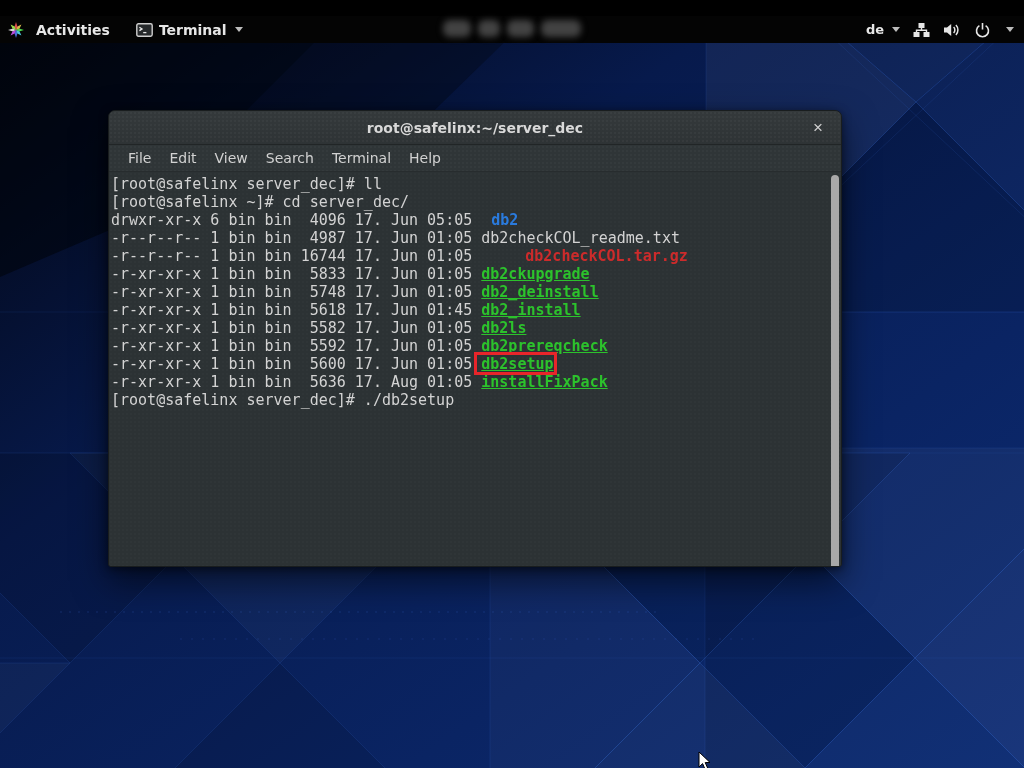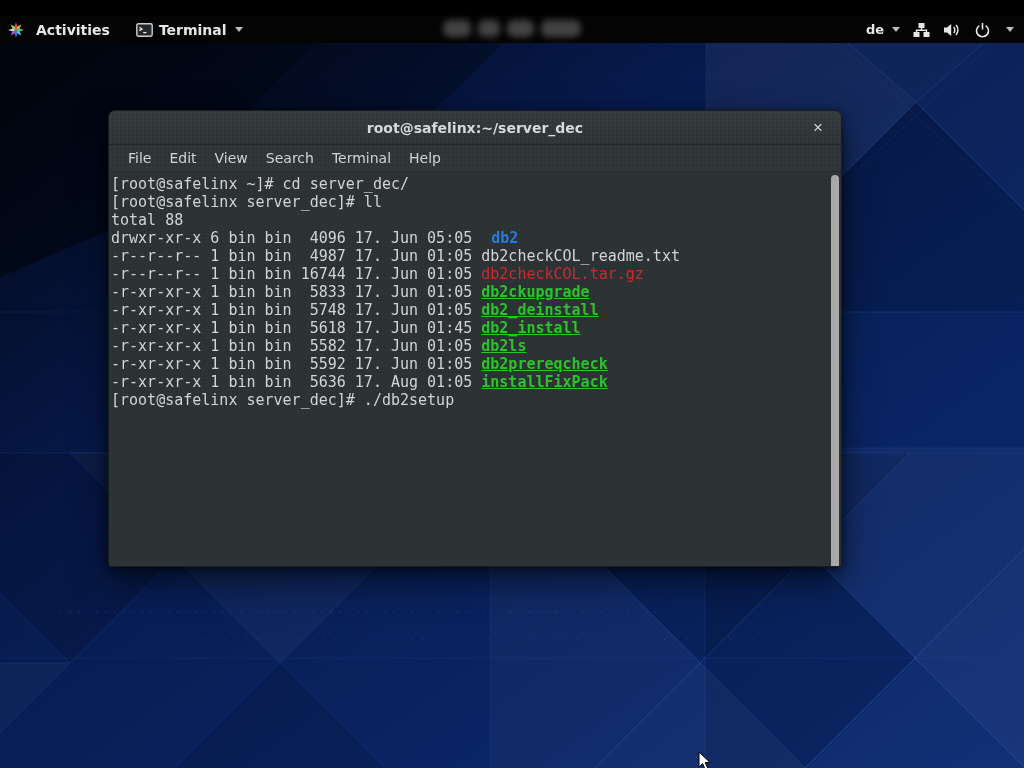--- a/index.html
+++ b/index.html
@@ -45,21 +45,21 @@
 
   .term { position:relative; height:434px; padding:3px 2px;
     background:#2c3234;
     background-image:radial-gradient(rgba(255,255,255,.016) 1px, transparent 1px);
     background-size:4px 4px;
     font-family:"DejaVu Sans Mono", monospace; font-size:15px; line-height:18px;
     color:var(--c-fg,#d3d3d3); cursor:text; }
   .term-line { white-space:pre; height:18px; }
   .c-fg { color:var(--c-fg,#d3d3d3); }
   .c-dir { color:var(--c-dir,#2a7bde); font-weight:700;margin-left:10px; }
-  .c-archive { color:var(--c-archive,#cc2b2b); font-weight:400; }
+  .c-archive { color:var(--c-archive,#cc2b2b); font-weight:700;margin-left:44px; }
   .c-exec { color:var(--c-exec,#2cc22c); font-weight:700;text-decoration:underline; }
   .hl { position:relative; }
   .hl::after { content:""; position:absolute; left:-7px; right:-3px; top:-3px; bottom:-2px;
     border:3px solid var(--c-hl,#e8252a); pointer-events:none; }
 
   .scrollbar { position:absolute; right:2px; top:3px; bottom:4px; width:8px;
     background:#a9a9a9; border-radius:4px; cursor:default; }
 
   
   .mouse-cursor { position:absolute; left:698px; top:751px; z-index:50; pointer-events:none; }
@@ -187,31 +187,31 @@
   <div class="menubar">
       <span class="menu-item">File</span>
       <span class="menu-item">Edit</span>
       <span class="menu-item">View</span>
       <span class="menu-item">Search</span>
       <span class="menu-item">Terminal</span>
       <span class="menu-item">Help</span>
     </div>
   <div class="term">
     <div id="term-lines">
+        <div class="term-line"><span class="c-fg">[root@safelinx server_dec]# ll</span></div>
         <div class="term-line"><span class="c-fg">[root@safelinx ~]# cd server_dec/</span></div>
-        <div class="term-line"><span class="c-fg">[root@safelinx server_dec]# ll</span></div>
-        <div class="term-line"><span class="c-fg">total 88</span></div>
         <div class="term-line"><span class="c-fg">drwxr-xr-x 6 bin bin  4096 17. Jun 05:05 </span><span class="c-dir">db2</span></div>
         <div class="term-line"><span class="c-fg">-r--r--r-- 1 bin bin  4987 17. Jun 01:05 </span><span class="c-fg">db2checkCOL_readme.txt</span></div>
         <div class="term-line"><span class="c-fg">-r--r--r-- 1 bin bin 16744 17. Jun 01:05 </span><span class="c-archive">db2checkCOL.tar.gz</span></div>
         <div class="term-line"><span class="c-fg">-r-xr-xr-x 1 bin bin  5833 17. Jun 01:05 </span><span class="c-exec">db2ckupgrade</span></div>
         <div class="term-line"><span class="c-fg">-r-xr-xr-x 1 bin bin  5748 17. Jun 01:05 </span><span class="c-exec">db2_deinstall</span></div>
         <div class="term-line"><span class="c-fg">-r-xr-xr-x 1 bin bin  5618 17. Jun 01:45 </span><span class="c-exec">db2_install</span></div>
         <div class="term-line"><span class="c-fg">-r-xr-xr-x 1 bin bin  5582 17. Jun 01:05 </span><span class="c-exec">db2ls</span></div>
         <div class="term-line"><span class="c-fg">-r-xr-xr-x 1 bin bin  5592 17. Jun 01:05 </span><span class="c-exec">db2prereqcheck</span></div>
+        <div class="term-line"><span class="c-fg">-r-xr-xr-x 1 bin bin  5600 17. Jun 01:05 </span><span class="c-exec hl">db2setup</span></div>
         <div class="term-line"><span class="c-fg">-r-xr-xr-x 1 bin bin  5636 17. Aug 01:05 </span><span class="c-exec">installFixPack</span></div>
         <div class="term-line"><span class="c-fg">[root@safelinx server_dec]# ./db2setup</span></div>
       </div>
     <div class="scrollbar"></div>
   </div>
 </div>
 
 <svg class="mouse-cursor" width="14" height="20" viewBox="0 0 14 20">
   <path d="M1,1 L1,16 L4.6,12.6 L7.2,18.6 L9.8,17.4 L7.2,11.6 L12,11.4 Z" fill="#ffffff" stroke="#000000" stroke-width="1"></path>
 </svg>

